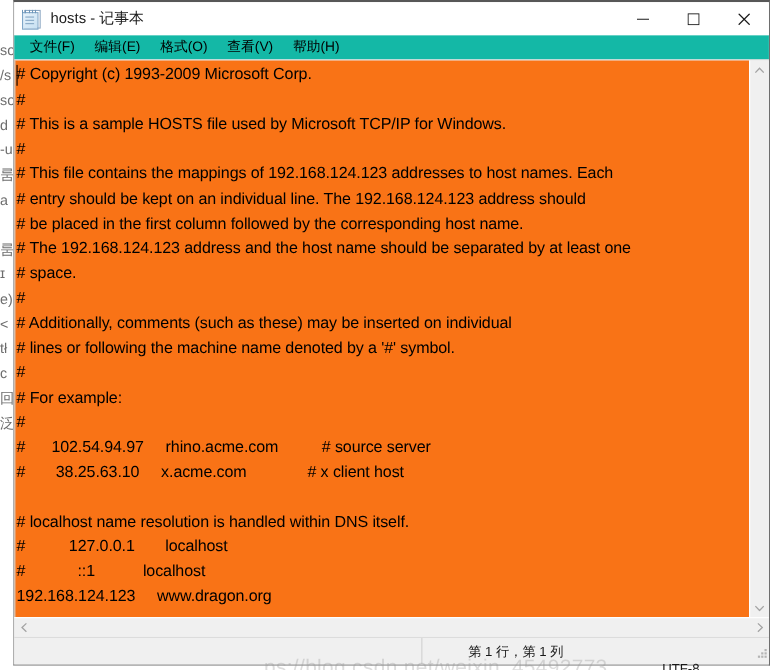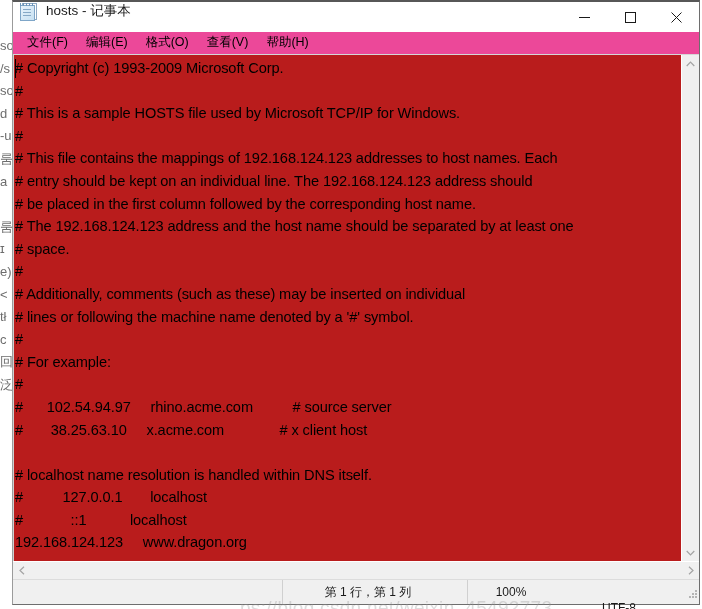--- a/index.html
+++ b/index.html
@@ -52,21 +52,21 @@
     box-sizing: border-box;
     display: flex;
     flex-direction: column;
   }
 
   
   .title-bar {
     height: 30px;
     min-height: 30px;
     display: flex;
-    align-items: flex-start;
+    align-items: center;
     background: #ffffff;
     position: relative;
   }
   .app-icon {
     width: 18px; height: 18px;
     margin-left: 7px;
     margin-right: 8px;
     position: relative;
     flex: 0 0 auto;
   }
@@ -115,21 +115,21 @@
     cursor: default;
   }
   .win-btn svg { display:block; }
 
   
   .menu-bar {
     height: 22px;
     min-height: 22px;
     display: flex;
     align-items: center;
-    background: #ec4899;
+    background: #14b8a6;
     padding-left: 5px;
     box-sizing: border-box;
   }
   .menu-item {
     font-size: 12.5px;
     color: #000000;
     padding: 2px 9px 3px 9px;
     white-space: nowrap;
     font-family: "Liberation Sans", sans-serif;
     cursor: default;
@@ -145,21 +145,21 @@
     min-height: 0;
   }
   .edit-row {
     flex: 1 1 auto;
     display: flex;
     min-height: 0;
   }
   .text-area {
     flex: 1 1 auto;
     position: relative;
-    background: #b91c1c;
+    background: #f97316;
     overflow: hidden;
     border-left: 1px solid #cfcfcf;
     padding-left: 8px;
   }
   .text-content {
     position: absolute;
     left: 1px;
     top: 2px;
     right: 0;
     font-family: "Liberation Sans", sans-serif;
@@ -390,21 +390,20 @@
           <svg width="6" height="9" viewBox="0 0 6 9">
             <polyline points="1,0.7 5,4.5 1,8.3" fill="none" stroke="#a4a4a4" stroke-width="1.2"></polyline>
           </svg>
         </div>
       </div>
     </div>
 
     <div class="status-bar">
       <div class="status-spacer"></div>
       <div class="status-cell pos">第 1 行，第 1 列</div>
-      <div class="status-cell zoom">100%</div>
       <div class="status-cell encoding">UTF-8</div>
       <div class="grip">
         <i style="left:9px;top:13px"></i>
           <i style="left:12px;top:13px"></i>
           <i style="left:12px;top:10px"></i>
         <i style="left:6px;top:16px"></i>
           <i style="left:9px;top:16px"></i>
           <i style="left:12px;top:16px"></i>
       </div>
       <div class="watermark">

